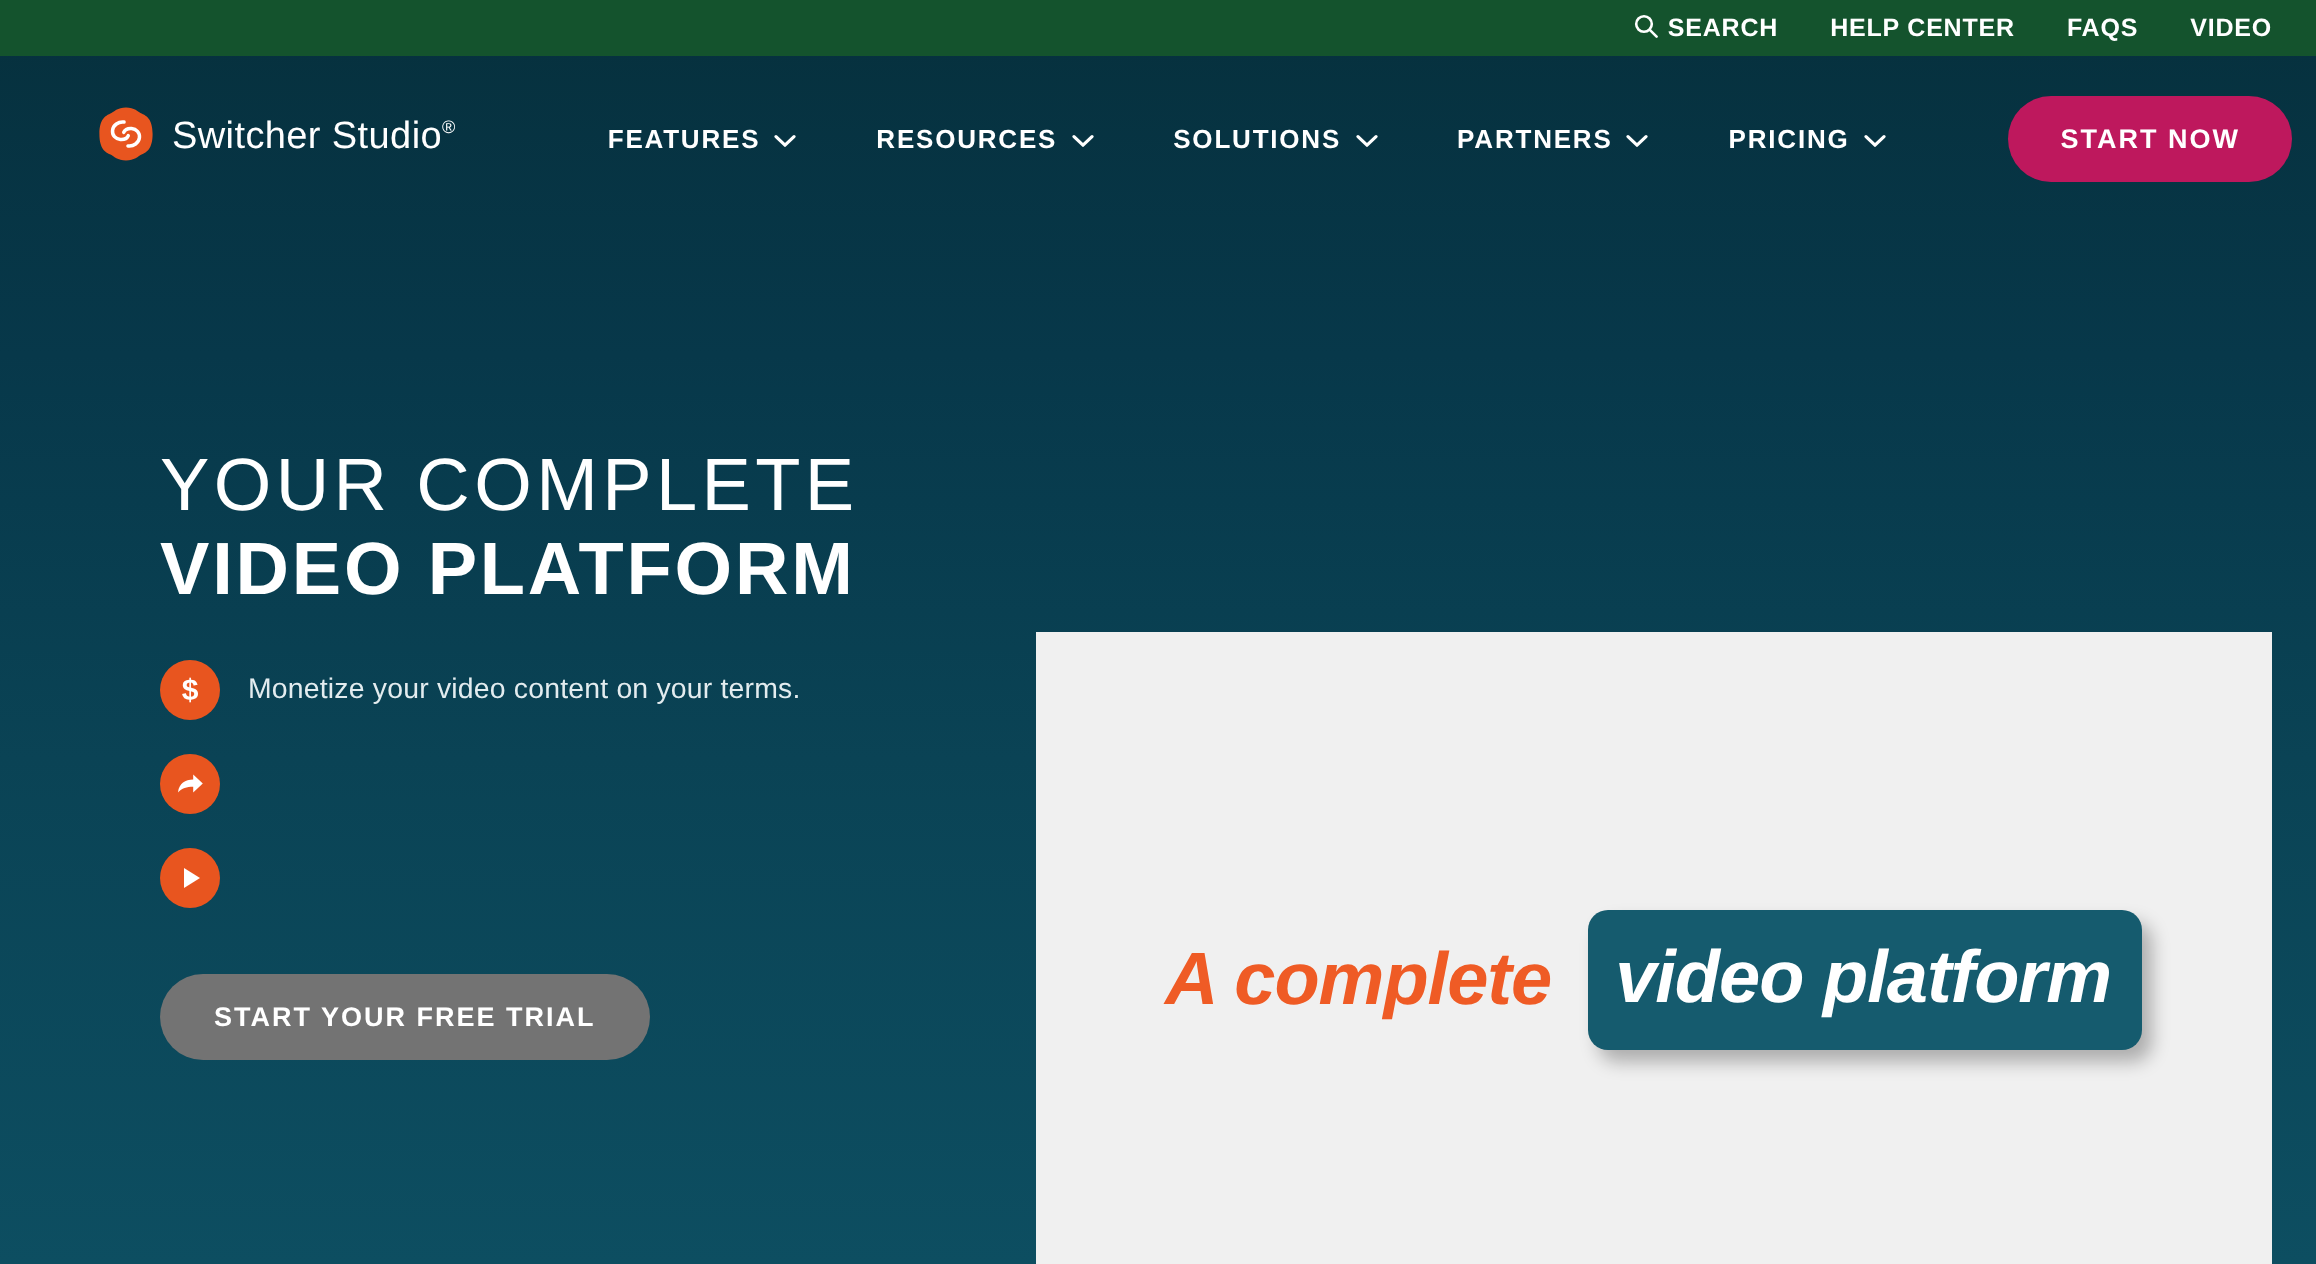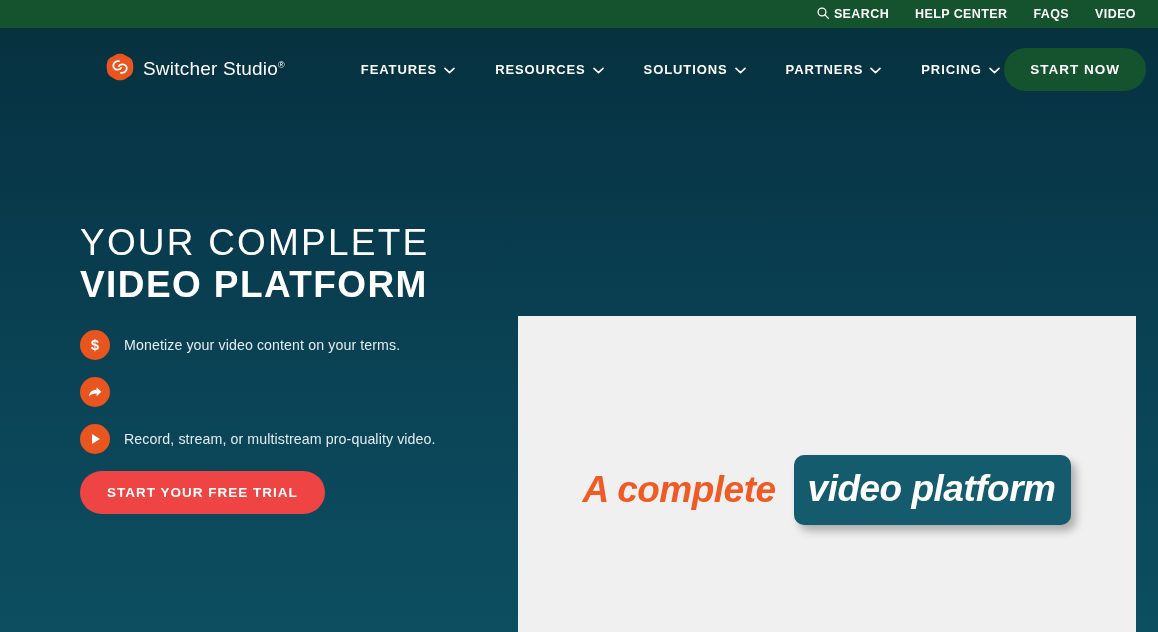--- a/index.html
+++ b/index.html
@@ -38,21 +38,21 @@
     cursor: pointer;
     white-space: nowrap;
   }
   .search-glyph { display: block; }
 
   
   .main-nav {
     height: 82px;
     display: flex;
     align-items: center;
-    padding: 0 12px 0 106px;
+    padding: 0 12px 0 49px;
     position: relative;
   }
 
   .logo-wrap {
     display: flex;
     align-items: center;
     gap: 9px;
     cursor: pointer;
   }
   .logo-mark { display: block; }
@@ -79,21 +79,21 @@
     display: flex;
     align-items: center;
     gap: 7px;
     cursor: pointer;
     white-space: nowrap;
   }
   .chev { display: block; }
 
   .start-now {
     margin-left: auto;
-    background: #14532d;
+    background: #be185d;
     color: #ffffff;
     font-size: 13.5px;
     font-weight: bold;
     letter-spacing: 1px;
     border: none;
     border-radius: 40px;
     padding: 14px 26px;
     cursor: pointer;
     font-family: inherit;
     white-space: nowrap;
@@ -144,21 +144,22 @@
     justify-content: center;
   }
   .bullet-text {
     color: #e3ecef;
     font-size: 14.2px;
     letter-spacing: 0.1px;
     white-space: nowrap;
   }
 
   .trial-btn {
-    background: #ef4444;
+    margin-top: 16px;
+    background: #737373;
     color: #ffffff;
     font-size: 13.5px;
     font-weight: bold;
     letter-spacing: 1px;
     border: none;
     border-radius: 40px;
     padding: 14px 27px;
     cursor: pointer;
     font-family: inherit;
     white-space: nowrap;
@@ -314,21 +315,20 @@
           </svg>
         </span>
       </div>
 
       <div class="bullet">
         <span class="bullet-icon">
           <svg width="18" height="18" viewBox="0 0 18 18">
             <polygon points="6,4 14,9 6,14" fill="#ffffff"></polygon>
           </svg>
         </span>
-        <span class="bullet-text">Record, stream, or multistream pro-quality video.</span>
       </div>
 
     </div>
 
     <button class="trial-btn">START YOUR FREE TRIAL</button>
   </div>
 
   <div class="hero-panel">
     <div class="promo-line">
       <span class="promo-a">A complete</span>

